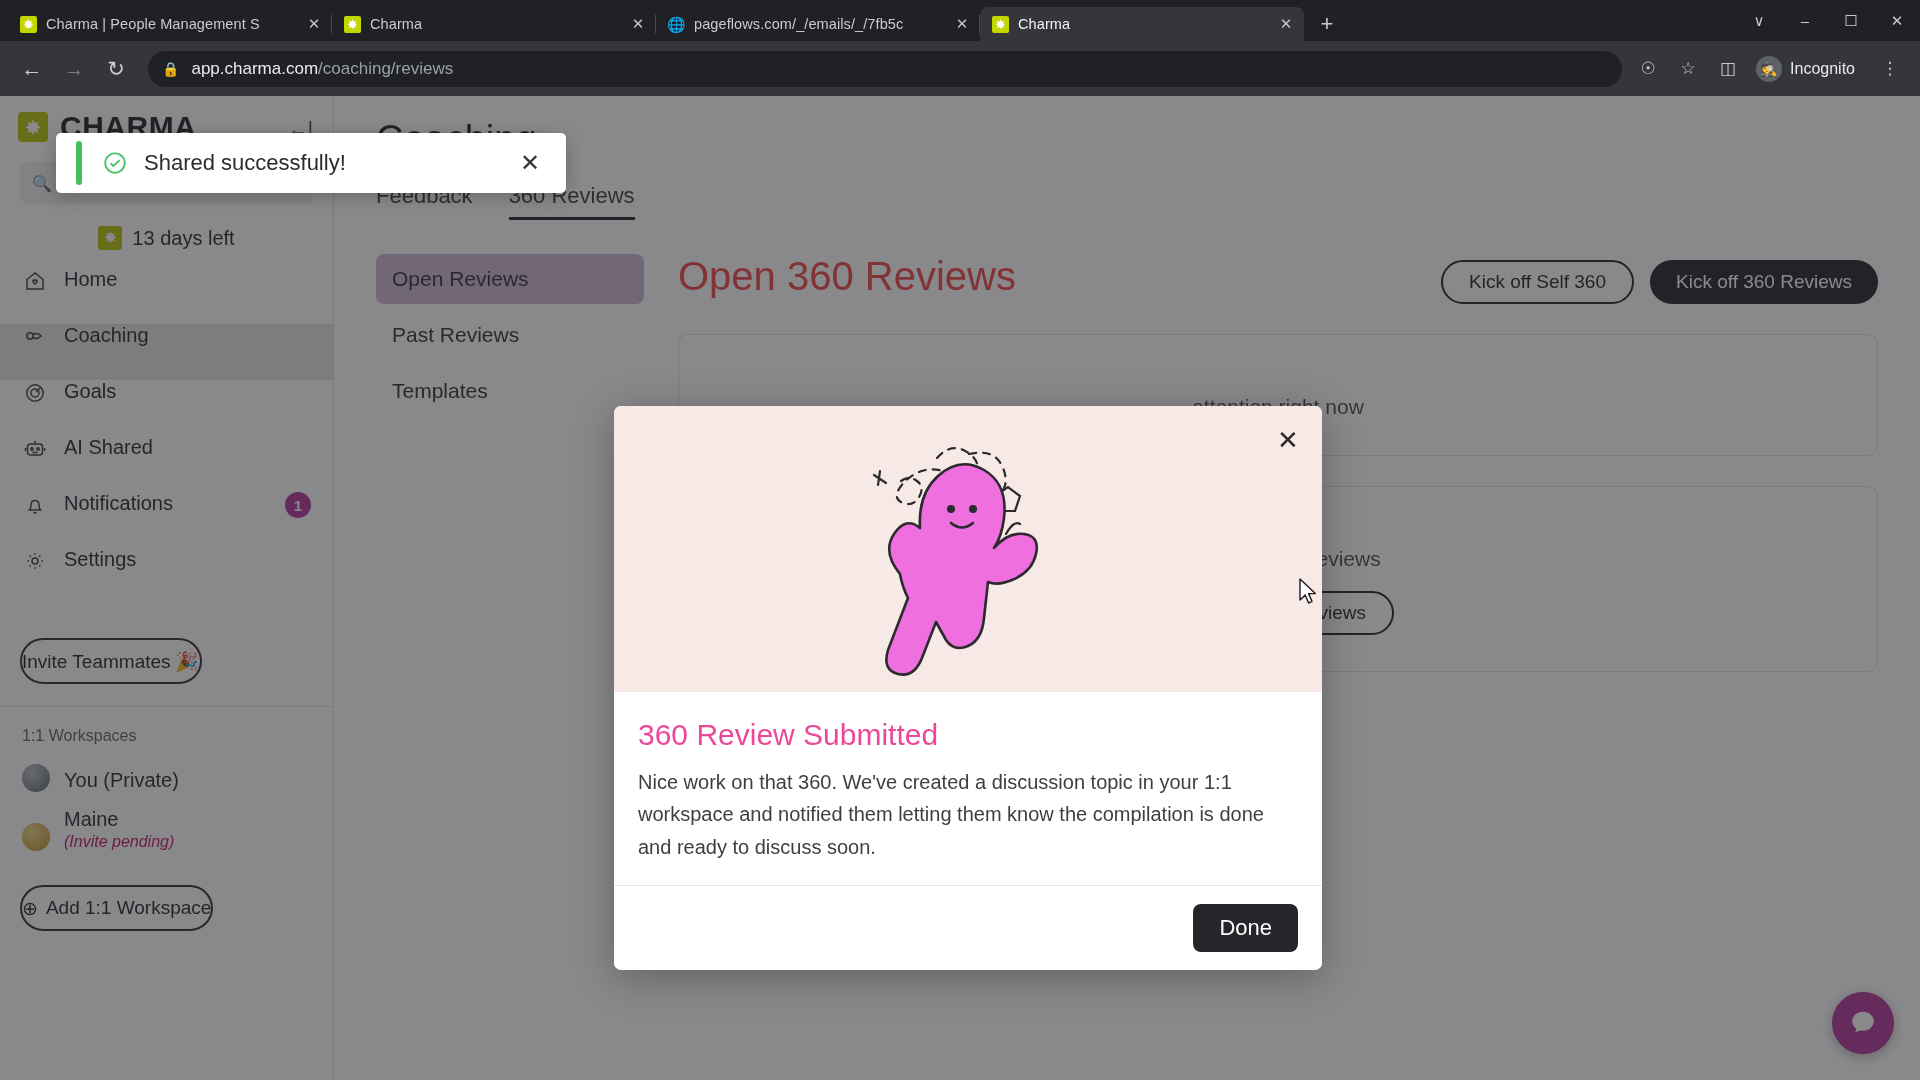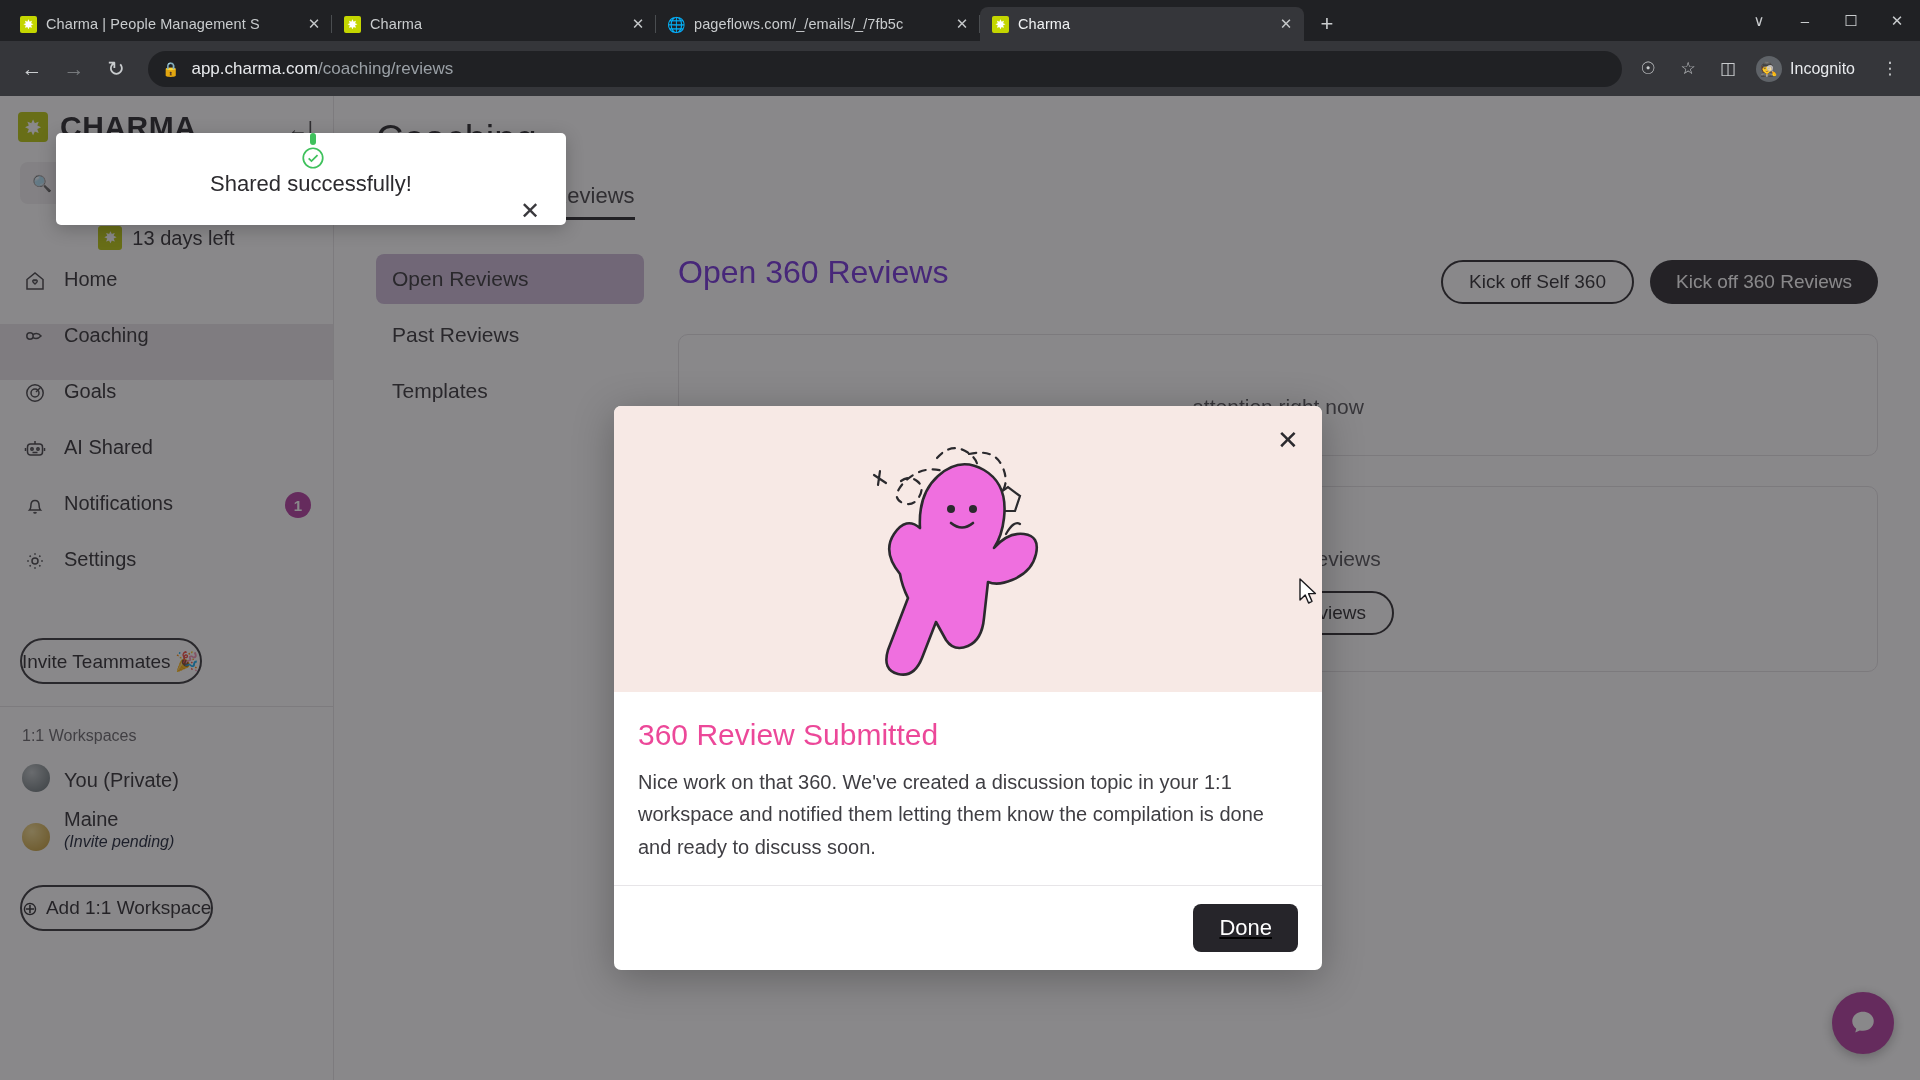--- a/index.html
+++ b/index.html
@@ -173,41 +173,41 @@
     padding: 16px 22px 0 22px; font-size:20px; color:#262529;
   }
   .avatar {
     width:28px;height:28px;border-radius:50%;flex:0 0 28px;
     background: radial-gradient(circle at 35% 30%, #b9c0c2, #6f7a7d 75%);
     margin-top:3px;
   }
   .avatar.maine {
     background: radial-gradient(circle at 35% 30%, #f1d98a, #c9a23c 75%);
   }
-  .wsmeta { font-size:16px; color:#0f172a; font-style:italic; margin-top:2px; }
+  .wsmeta { font-size:16px; color:#be185d; font-style:italic; margin-top:2px; }
 
   .main { flex:1 1 auto; position:relative; padding: 0 0 0 0; overflow:hidden; }
   .page-title { font-size:38px; color:#1c1b1f; padding: 22px 0 0 42px; font-weight:400;}
   .tabs-row {
     display:flex; gap:36px; padding: 22px 0 0 42px; font-size:22px; color:#3a393d;
   }
   .tabs-row .t { padding-bottom:8px; }
   .tabs-row .t.active { border-bottom:3px solid #1c1b1f; font-weight:500; }
 
   .content { display:flex; gap:34px; padding: 34px 42px 0 42px; }
   .leftnav { width:268px; flex:0 0 268px; }
   .leftnav .ln {
     height:50px; border-radius:8px; display:flex; align-items:center;
     padding:0 16px; font-size:21px; color:#2d2c30; margin-bottom:6px;
   }
   .leftnav .ln.active { background:#c9b7d6;text-align:right; }
 
   .rightcol { flex:1 1 auto; }
   .rc-head { display:flex; align-items:flex-start; }
-  .rc-title { font-size:32px; color:#6d28d9; font-weight:400; }
+  .rc-title { font-size:40px; color:#ef4444; font-weight:400; }
   .rc-actions { margin-left:auto; display:flex; gap:16px; padding-top:6px;justify-content:space-between; }
   .btn-outline {
     border:2px solid #1f1e22; background:transparent; border-radius:22px;
     height:44px; padding:0 26px; font-size:19px; color:#1f1e22;
     font-family:inherit;
   }
   .btn-dark {
     background:#1f1e22; color:#fff; border:none; border-radius:22px;
     height:44px; padding:0 26px; font-size:19px; font-family:inherit;
   }
@@ -244,32 +244,32 @@
     font-size:26px; color:#2b2a2e; line-height:1;
     width:28px;height:28px;display:flex;align-items:center;justify-content:center;
   }
   .modal-body { padding: 26px 24px 22px 24px; }
   .modal-title { font-size:30px; color:#ec4899; font-weight:400; }
   .modal-text {
     margin-top:14px; font-size:20px; line-height:1.62; color:#3f3e43; max-width:650px;
   }
   .modal-foot {
     border-top:1px solid #e7e5e8; padding: 18px 24px;
-    display:flex; justify-content:flex-end;text-decoration:underline;
+    display:flex; justify-content:flex-end;
   }
   .btn-done {
     background:#26252a; color:#fff; border:none; border-radius:8px;
     height:48px; padding:0 26px; font-size:22px; font-family:inherit;
   }
 
   
   .toast {
-    position:absolute; left:56px; top:37px; width:510px; height:92px;
+    position:absolute; left:56px; top:37px; width:510px; height:60px;
     background:#fff; border-radius:5px; box-shadow:0 4px 18px rgba(0,0,0,.22);
-    display:flex; align-items:center; padding: 0 16px 0 0; flex-direction: column;
+    display:flex; align-items:center; padding: 0 16px 0 0;
   }
   .toast-bar { width:6px; height:44px; background:#3fc15c; border-radius:3px; margin-left:20px; }
   .toast-ico { margin-left:20px; width:26px;height:26px; flex:0 0 26px; }
   .toast-msg { margin-left:16px; font-size:22px; color:#2c2b2f; }
   .toast-x { margin-left:auto; font-size:24px; color:#3a393d; padding-right:10px; }
 
   
   .cursor {
     position:absolute; left:1298px; top:482px; width:20px; height:28px; pointer-events:none;
   }

